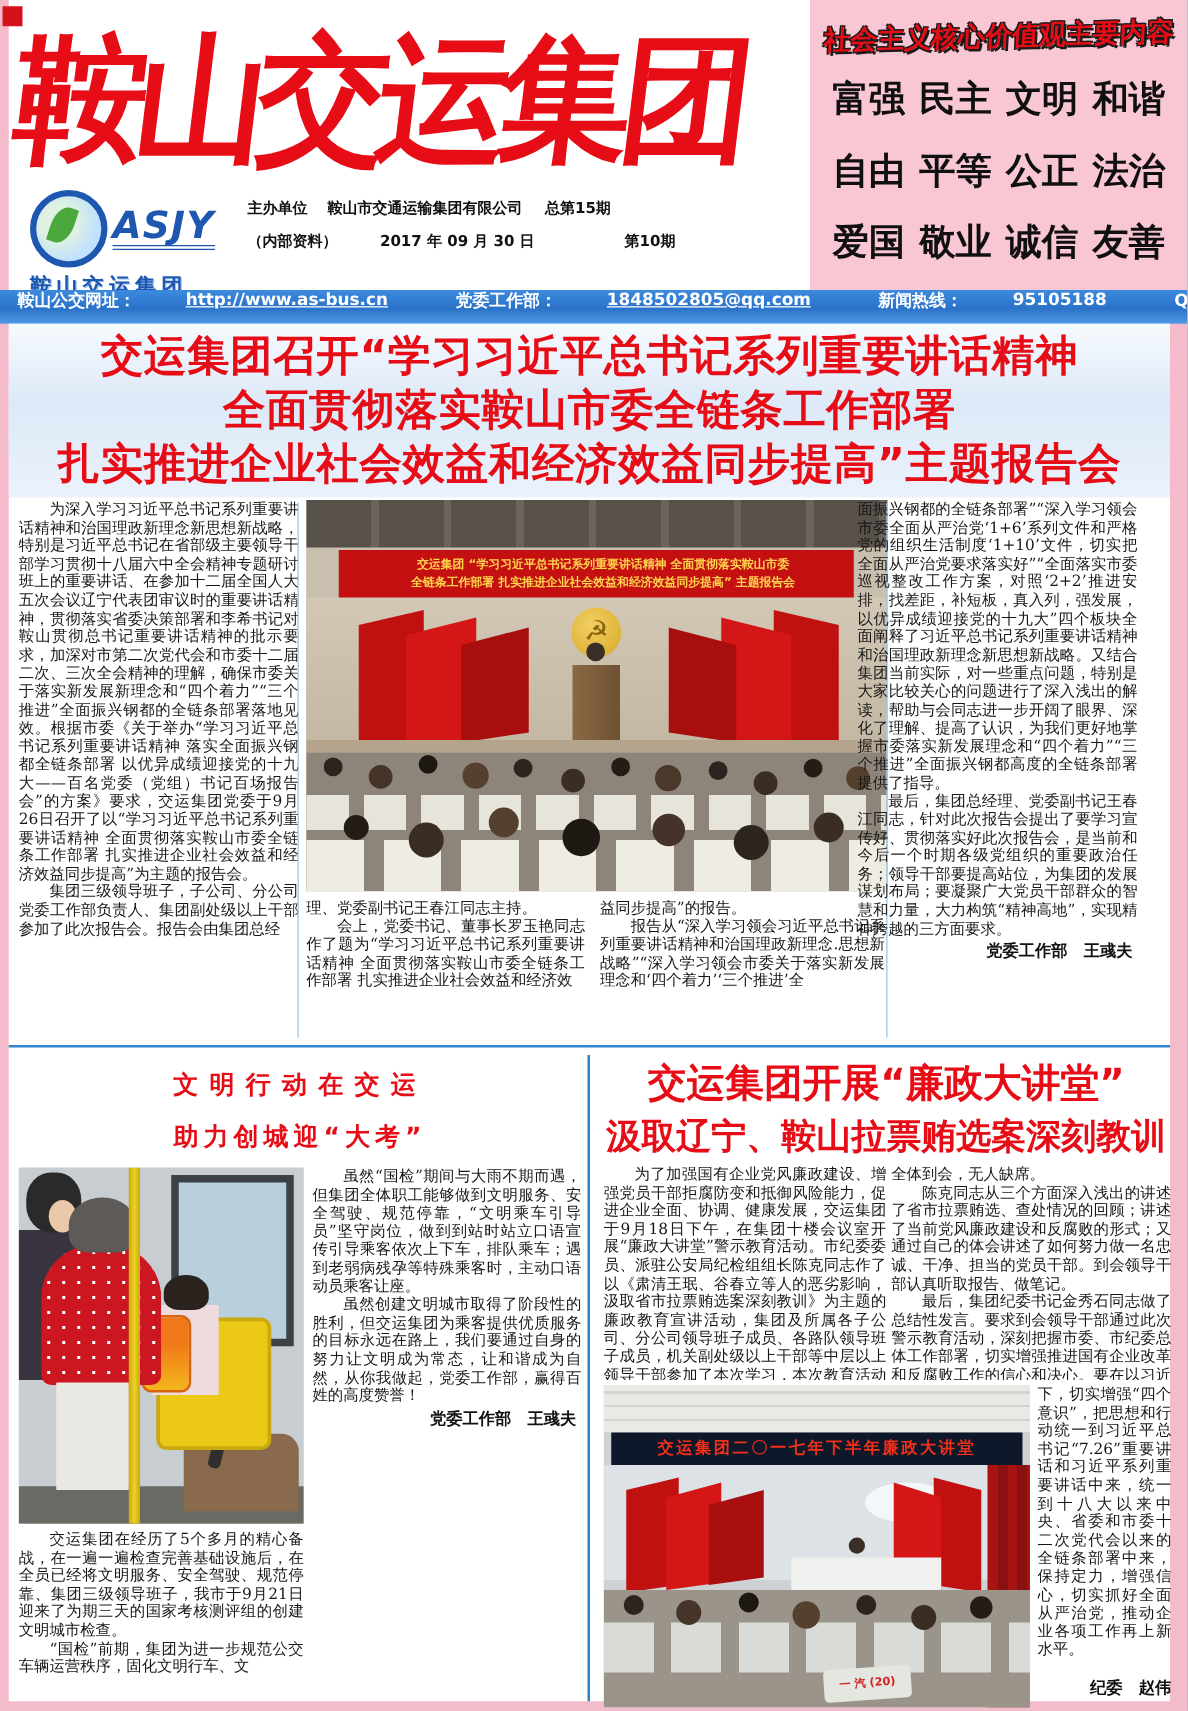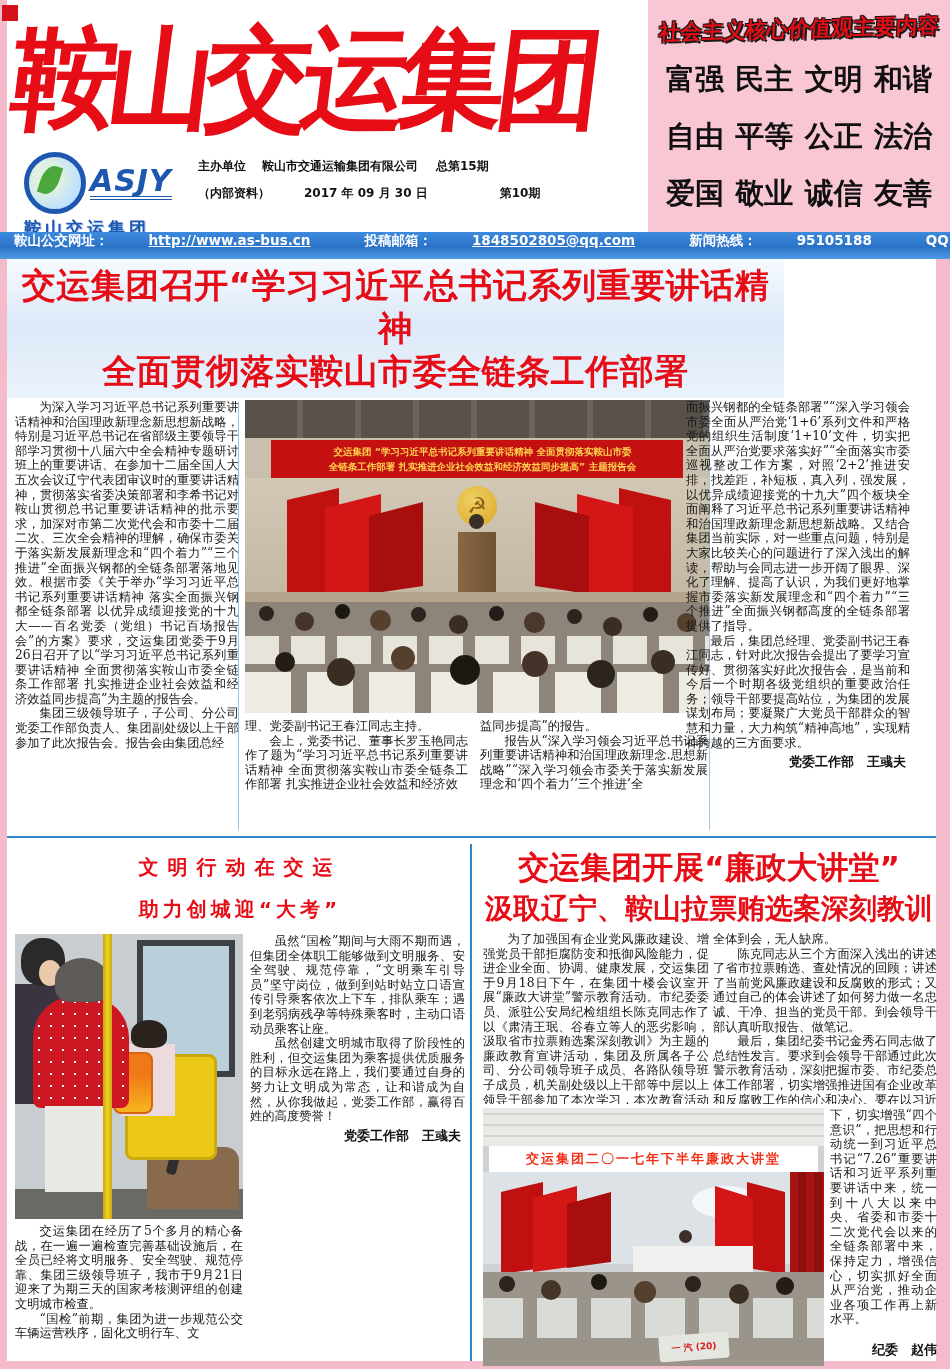--- a/index.html
+++ b/index.html
@@ -34,21 +34,21 @@
     text-shadow:2px 2px 0 #1a1a1a,-1px -1px 0 #1a1a1a,1px -1px 0 #1a1a1a,-1px 1px 0 #1a1a1a;}
   .values-row{display:flex;justify-content:space-between;padding:0 18px;margin-top:17px;
     color:#101010;font-size:29px;font-weight:900;}
   
   .info-bar{left:0;top:232px;width:950px;height:27px;display:flex;align-items:flex-start;
     background:linear-gradient(180deg,#3c8ade,#2a72c8 55%,#4e9ae6);color:#fff;
     font-size:13.5px;font-weight:bold;white-space:nowrap;gap:40px;}
   .info-bar .item{margin-left:14px;}
   .info-bar .u{text-decoration:underline;}
   
-  .hl-band{left:7px;top:259px;width:777px;height:139px;text-align:center;
+  .hl-band{left:7px;top:259px;width:929px;height:139px;text-align:center;
     background:linear-gradient(180deg,#f6fafe, #dde9f8 45%, #eaf2fb);}
   .hl-band div{color:#e60d16;font-size:34px;font-weight:900;line-height:43px;letter-spacing:0.5px;}
   .hl-band div:first-child{padding-top:5px;}
   
   .col{font-family:"DejaVu Serif",serif;color:#161616;font-size:12.3px;line-height:14.6px;
     text-align:justify;overflow:hidden;}
   .col p{margin:0;}
   .col p.ind{text-indent:2em;}
   .byline{font-family:"DejaVu Sans",sans-serif;font-weight:bold;font-size:13px;color:#111;
     text-align:right;padding-right:4px;margin-top:5px;}
@@ -98,21 +98,21 @@
   .p2-pants{left:30px;top:172px;width:58px;height:86px;background:#eae8e2;}
   .p2-chair-hair{left:116px;top:86px;width:36px;height:28px;border-radius:50% 50% 35% 35%;background:#2a221c;}
   .p2-chshirt{left:106px;top:110px;width:54px;height:72px;background:#ecdadc;}
   .p2-bag{left:98px;top:118px;width:36px;height:58px;border-radius:8px;
     background:linear-gradient(180deg,#f07818 0 35%,#f5b61e);border:2px solid #d86410;}
   .p2-seat{right:4px;bottom:10px;width:92px;height:62px;border-radius:14px 14px 0 0;background:#8a6a4c;}
   .p2-handle{right:62px;bottom:44px;width:10px;height:46px;background:#2e2e2e;border-radius:4px;transform:rotate(14deg);}
   
   .p3-ceil{left:0;top:0;width:341px;height:38px;
     background:repeating-linear-gradient(0deg,#e9e9e6 0 9px,#d4d4d0 9px 11px);}
-  .p3-banner{left:6px;top:38px;width:329px;height:26px;background:#ffffff;color:#f23018;
+  .p3-banner{left:6px;top:38px;width:329px;height:26px;background:#0f172a;color:#f23018;
     font-size:13px;font-weight:bold;letter-spacing:2px;text-align:center;line-height:26px;white-space:nowrap;overflow:hidden;}
   .p3-wall{left:0;top:64px;width:341px;height:92px;background:#dde2e6;}
   .p3-logo{right:64px;top:78px;width:68px;height:32px;border-radius:50%;background:#f2f7fa;
     color:#1e57b0;font-size:11px;font-weight:bold;font-style:italic;text-align:center;line-height:32px;}
   .p3-curtain{right:0;top:64px;width:34px;height:194px;
     background:repeating-linear-gradient(90deg,#a81414 0 8px,#8c1010 8px 16px);}
   .p3-table{left:150px;top:138px;width:120px;height:26px;background:#f0f0ee;border-bottom:4px solid #d8d8d4;}
   .p3-spk{left:196px;top:122px;width:13px;height:13px;border-radius:50%;background:#3a2f28;}
   .p3-aud{left:0;top:164px;width:341px;height:94px;background:#9a948a;}
   .p3-covers{left:0;top:190px;width:341px;height:40px;
@@ -176,31 +176,32 @@
       <span>爱国</span>
       <span>敬业</span>
       <span>诚信</span>
       <span>友善</span>
     </div>
   </div>
 
   <div class="abs info-bar">
     <span class="item">鞍山公交网址：</span>
       <span class="u">http://www.as-bus.cn</span>
-    <span class="item">投稿邮箱：</span>
+    <span class="item">党委工作部：</span>
       <span class="u">1848502805@qq.com</span>
     <span class="item">新闻热线：</span>
       <span>95105188</span>
     <span class="item">QQ：</span>
       <span>1848502805</span>
   </div>
 
   <div class="abs hl-band">
     <div>交运集团召开“学习习近平总书记系列重要讲话精神</div>
     <div>全面贯彻落实鞍山市委全链条工作部署</div>
+    <div>扎实推进企业社会效益和经济效益同步提高”主题报告会</div>
   </div>
 
   <div class="abs col" style="left:15px;top:400px;width:224px;height:432px;">
     <p class="ind">为深入学习习近平总书记系列重要讲话精神和治国理政新理念新思想新战略，特别是习近平总书记在省部级主要领导干部学习贯彻十八届六中全会精神专题研讨班上的重要讲话、在参加十二届全国人大五次会议辽宁代表团审议时的重要讲话精神，贯彻落实省委决策部署和李希书记对鞍山贯彻总书记重要讲话精神的批示要求，加深对市第二次党代会和市委十二届二次、三次全会精神的理解，确保市委关于落实新发展新理念和“四个着力”“三个推进”全面振兴钢都的全链条部署落地见效。根据市委《关于举办“学习习近平总书记系列重要讲话精神 落实全面振兴钢都全链条部署 以优异成绩迎接党的十九大——百名党委（党组）书记百场报告会”的方案》要求，交运集团党委于9月26日召开了以“学习习近平总书记系列重要讲话精神 全面贯彻落实鞍山市委全链条工作部署 扎实推进企业社会效益和经济效益同步提高”为主题的报告会。</p>
     <p class="ind">集团三级领导班子，子公司、分公司党委工作部负责人、集团副处级以上干部参加了此次报告会。报告会由集团总经</p>
   </div>
 
   <div class="abs vdiv" style="left:238px;top:402px;height:428px;"></div>
 
   <div class="abs photo" style="left:245px;top:400px;width:465px;height:313px;">

